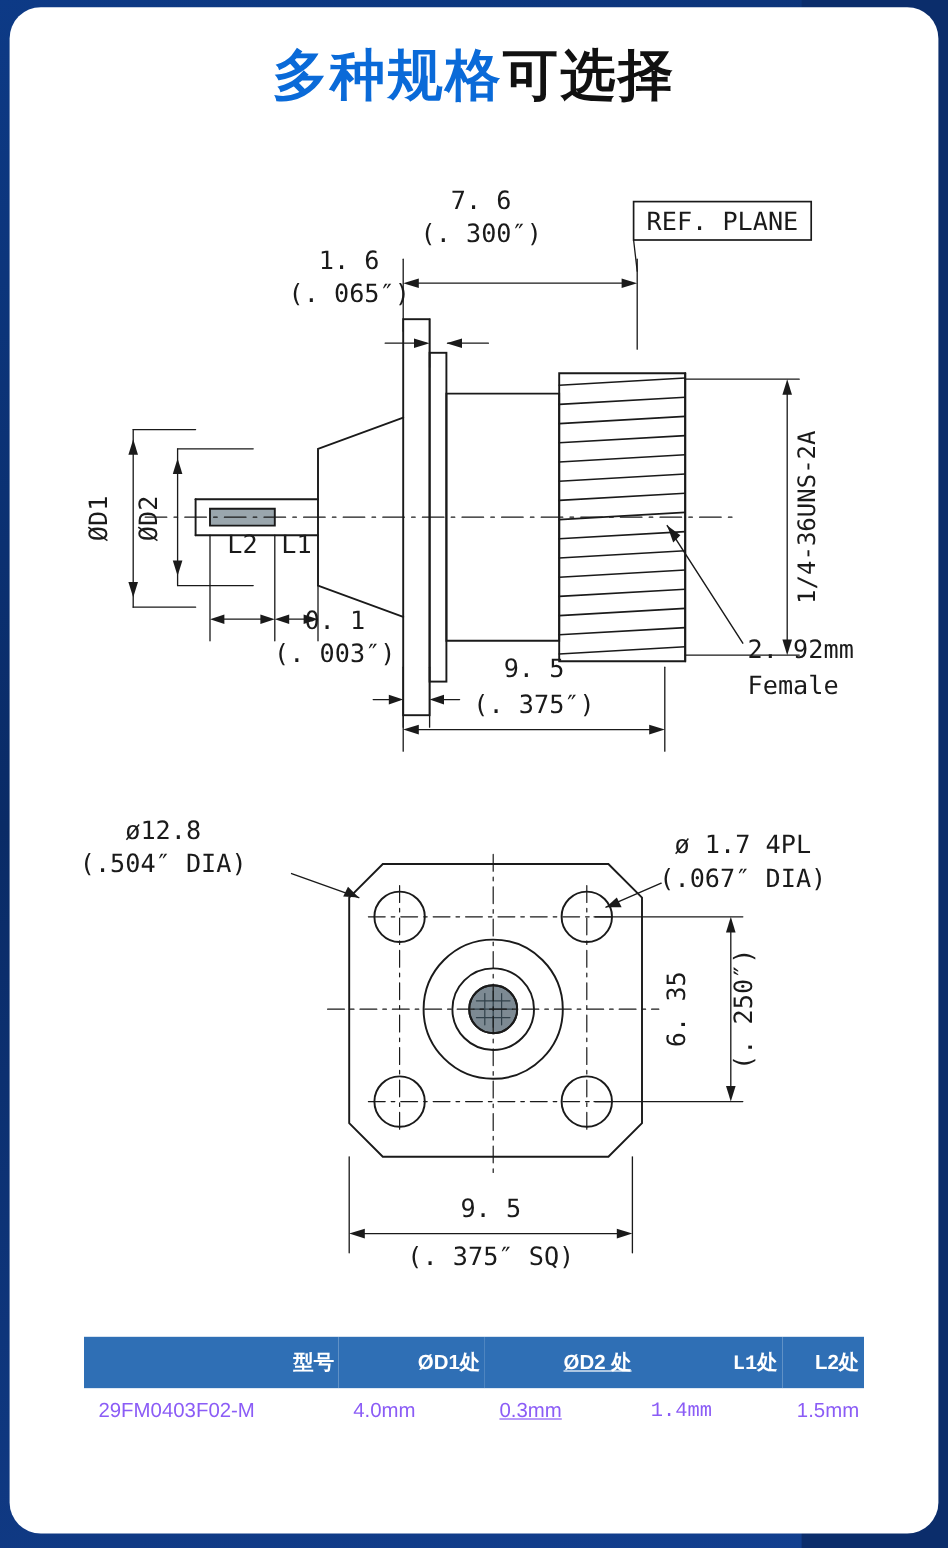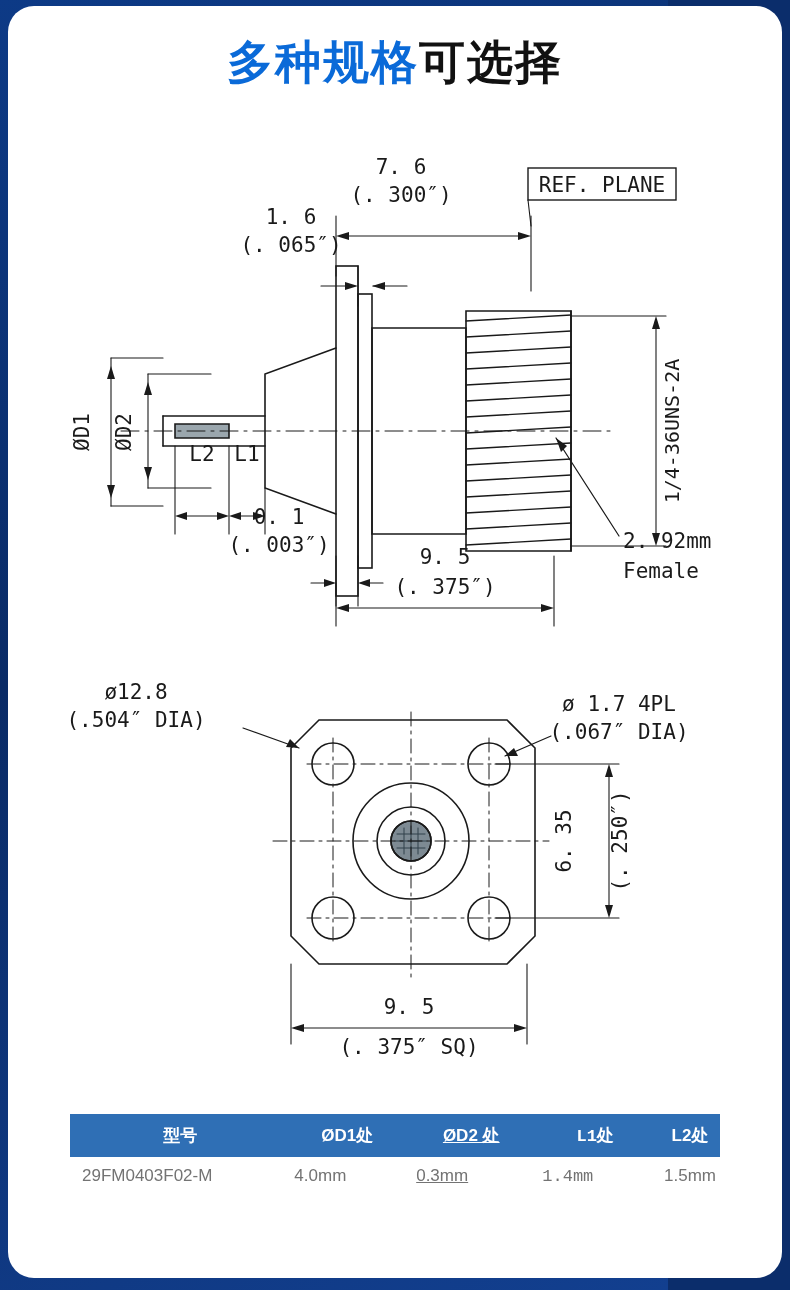--- a/index.html
+++ b/index.html
@@ -48,27 +48,27 @@
     position:absolute;
     left:62px;top:1108px;
     width:650px;
     border-collapse:collapse;
     font-size:17px;
   }
   .spec-table th{
     background:#2f6fb5;
     color:#ffffff;
     font-weight:bold;
-    text-align:center;
+    text-align:right;
     padding:10px 4px 10px 12px;
     font-size:17px;
   }
   .spec-table td{
     padding:9px 4px 9px 12px;
-    color:#737373;
+    color:#8b5cf6;
     font-size:17px;
     background:#ffffff;
   }
   .spec-table th:first-child,.spec-table td:first-child{width:210px;}
   .spec-table th:nth-child(2),.spec-table td:nth-child(2){width:115px;}
   .spec-table th:nth-child(3),.spec-table td:nth-child(3){width:120px;text-decoration:underline;}
   .spec-table th:nth-child(4),.spec-table td:nth-child(4){width:115px;font-family:Liberation Mono, monospace;}
 </style>
 </head>
 <body>

